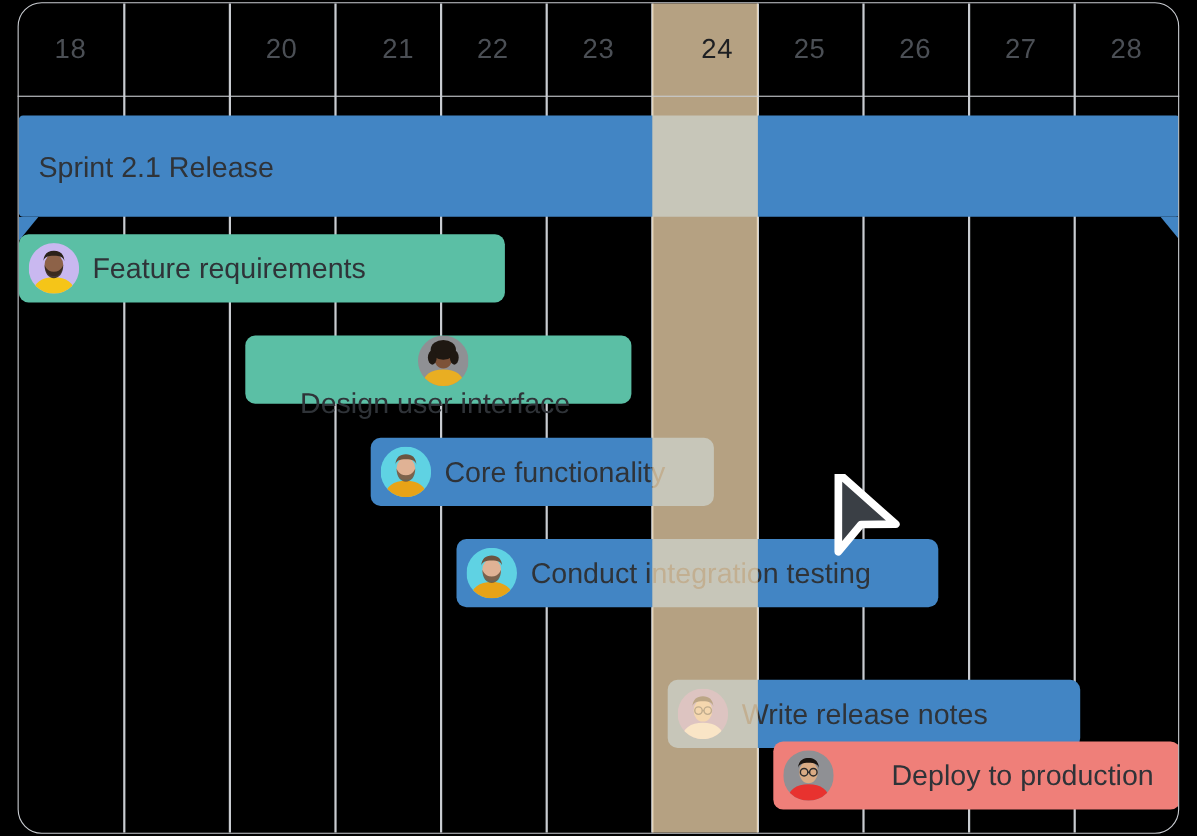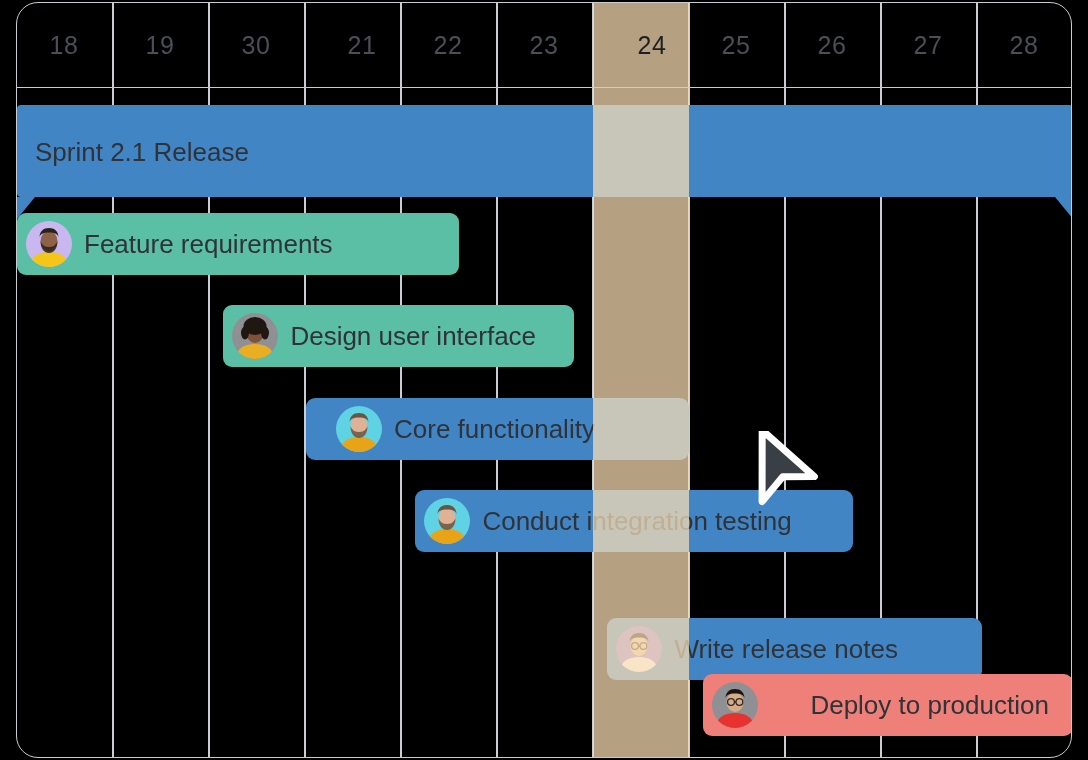--- a/index.html
+++ b/index.html
@@ -144,34 +144,34 @@
             <svg viewBox="0 0 46 46">
               <rect width="46" height="46" fill="#c9b8f0"></rect>
               <path d="M4 46c0-10 8-15 19-15s19 5 19 15z" fill="#f5c518"></path>
               <ellipse cx="23" cy="20" rx="8.5" ry="10" fill="#8d6248"></ellipse>
               <path d="M14.5 20c0 8 4 12 8.5 12s8.5-4 8.5-12c0-1-1 6-8.5 6s-8.5-7-8.5-6z" fill="#2b2119" opacity=".85"></path>
               <path d="M13.5 17c0-7 4-10 9.5-10s9.5 3 9.5 10c0-4-4-5.5-9.5-5.5S13.5 13 13.5 17z" fill="#2b2119"></path>
             </svg>
           </span>
           <span class="bar-label">Feature requirements</span>
         </div>
-        <div class="bar has-avatar" style="left: 206.4px; width: 350.4px; top: 302px; height: 62px; background: rgb(91, 191, 165);">
+        <div class="bar has-avatar" style="left: 206.4px; width: 350.4px; top: 302px; height: 62px; background: rgb(91, 191, 165); flex-direction: column;">
           <span class="avatar">
             <svg viewBox="0 0 46 46">
               <rect width="46" height="46" fill="#8f9094"></rect>
               <path d="M4 46c0-10 8-15 19-15s19 5 19 15z" fill="#e9ae22"></path>
               <ellipse cx="23" cy="20" rx="8.5" ry="10" fill="#7d5238"></ellipse>
               <ellipse cx="23" cy="13" rx="11.5" ry="9" fill="#1f1812"></ellipse>
               <ellipse cx="13" cy="20" rx="4" ry="6.5" fill="#1f1812"></ellipse>
               <ellipse cx="33" cy="20" rx="4" ry="6.5" fill="#1f1812"></ellipse>
             </svg>
           </span>
           <span class="bar-label">Design user interface</span>
         </div>
-        <div class="bar has-avatar" style="left: 289px; width: 383px; top: 395px; height: 62px; background: rgb(66, 133, 196); padding-left: 21px;">
+        <div class="bar has-avatar" style="left: 320px; width: 312px; top: 395px; height: 62px; background: rgb(66, 133, 196);">
           <span class="avatar">
             <svg viewBox="0 0 46 46">
               <rect width="46" height="46" fill="#5fd2e3"></rect>
               <path d="M4 46c0-10 8-15 19-15s19 5 19 15z" fill="#e8a317"></path>
               <ellipse cx="23" cy="20" rx="8.5" ry="10" fill="#e0b295"></ellipse>
               <path d="M14.5 20c0 8 4 12 8.5 12s8.5-4 8.5-12c0-1-1 6-8.5 6s-8.5-7-8.5-6z" fill="#6b5440" opacity=".85"></path>
               <path d="M13.5 17c0-7 4-10 9.5-10s9.5 3 9.5 10c0-4-4-5.5-9.5-5.5S13.5 13 13.5 17z" fill="#6b5440"></path>
             </svg>
           </span>
           <span class="bar-label">Core functionality</span>
@@ -221,25 +221,22 @@
           <span class="bar-label">Deploy to production</span>
         </div>
       </div>
     <div id="today-col" style="left: 576px; width: 96px;"></div>
   </div>
 
   <div id="header-row">
       <div class="day-cell" style="left: 0px; width: 96px;">
         <span>18</span>
       </div>
-      <div class="day-cell" style="left: 96px; width: 96px;">
-        <span>19</span>
-      </div>
       <div class="day-cell" style="left: 192px; width: 96px;">
-        <span>30</span>
+        <span>20</span>
       </div>
       <div class="day-cell" style="left: 288px; width: 116px;">
         <span>21</span>
       </div>
       <div class="day-cell" style="left: 384px; width: 96px;">
         <span>22</span>
       </div>
       <div class="day-cell" style="left: 480px; width: 96px;">
         <span>23</span>
       </div>

